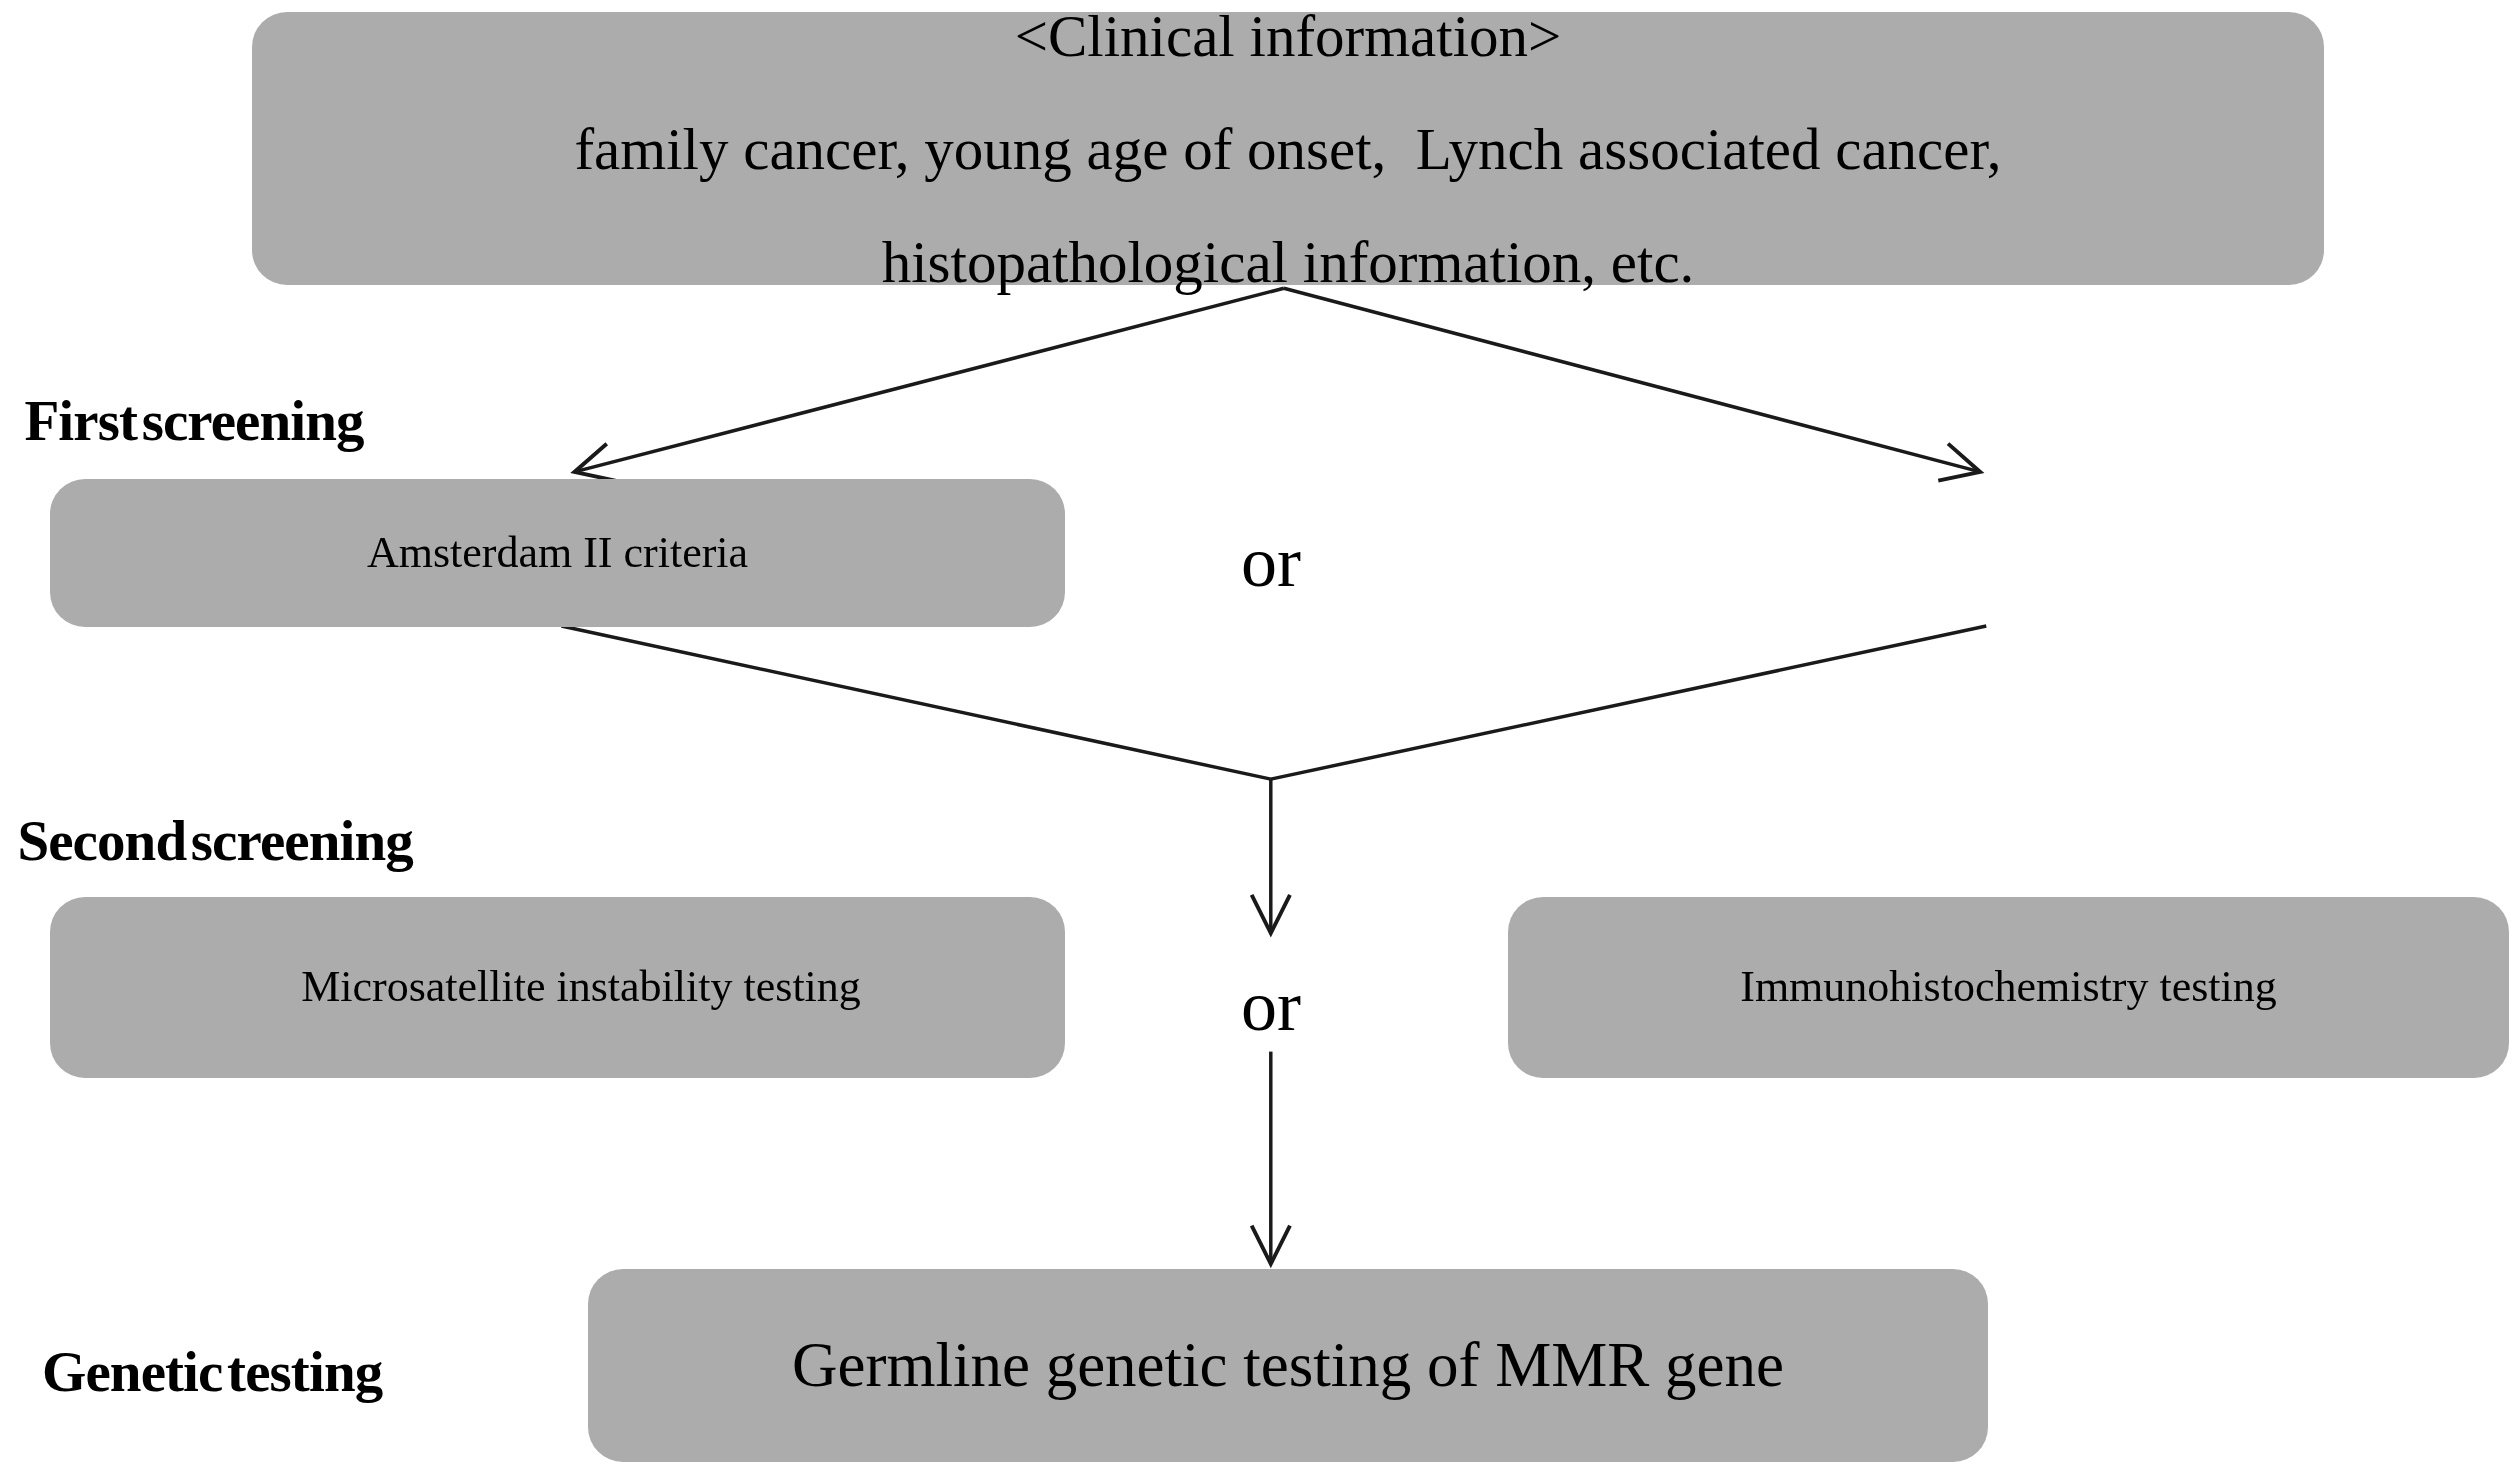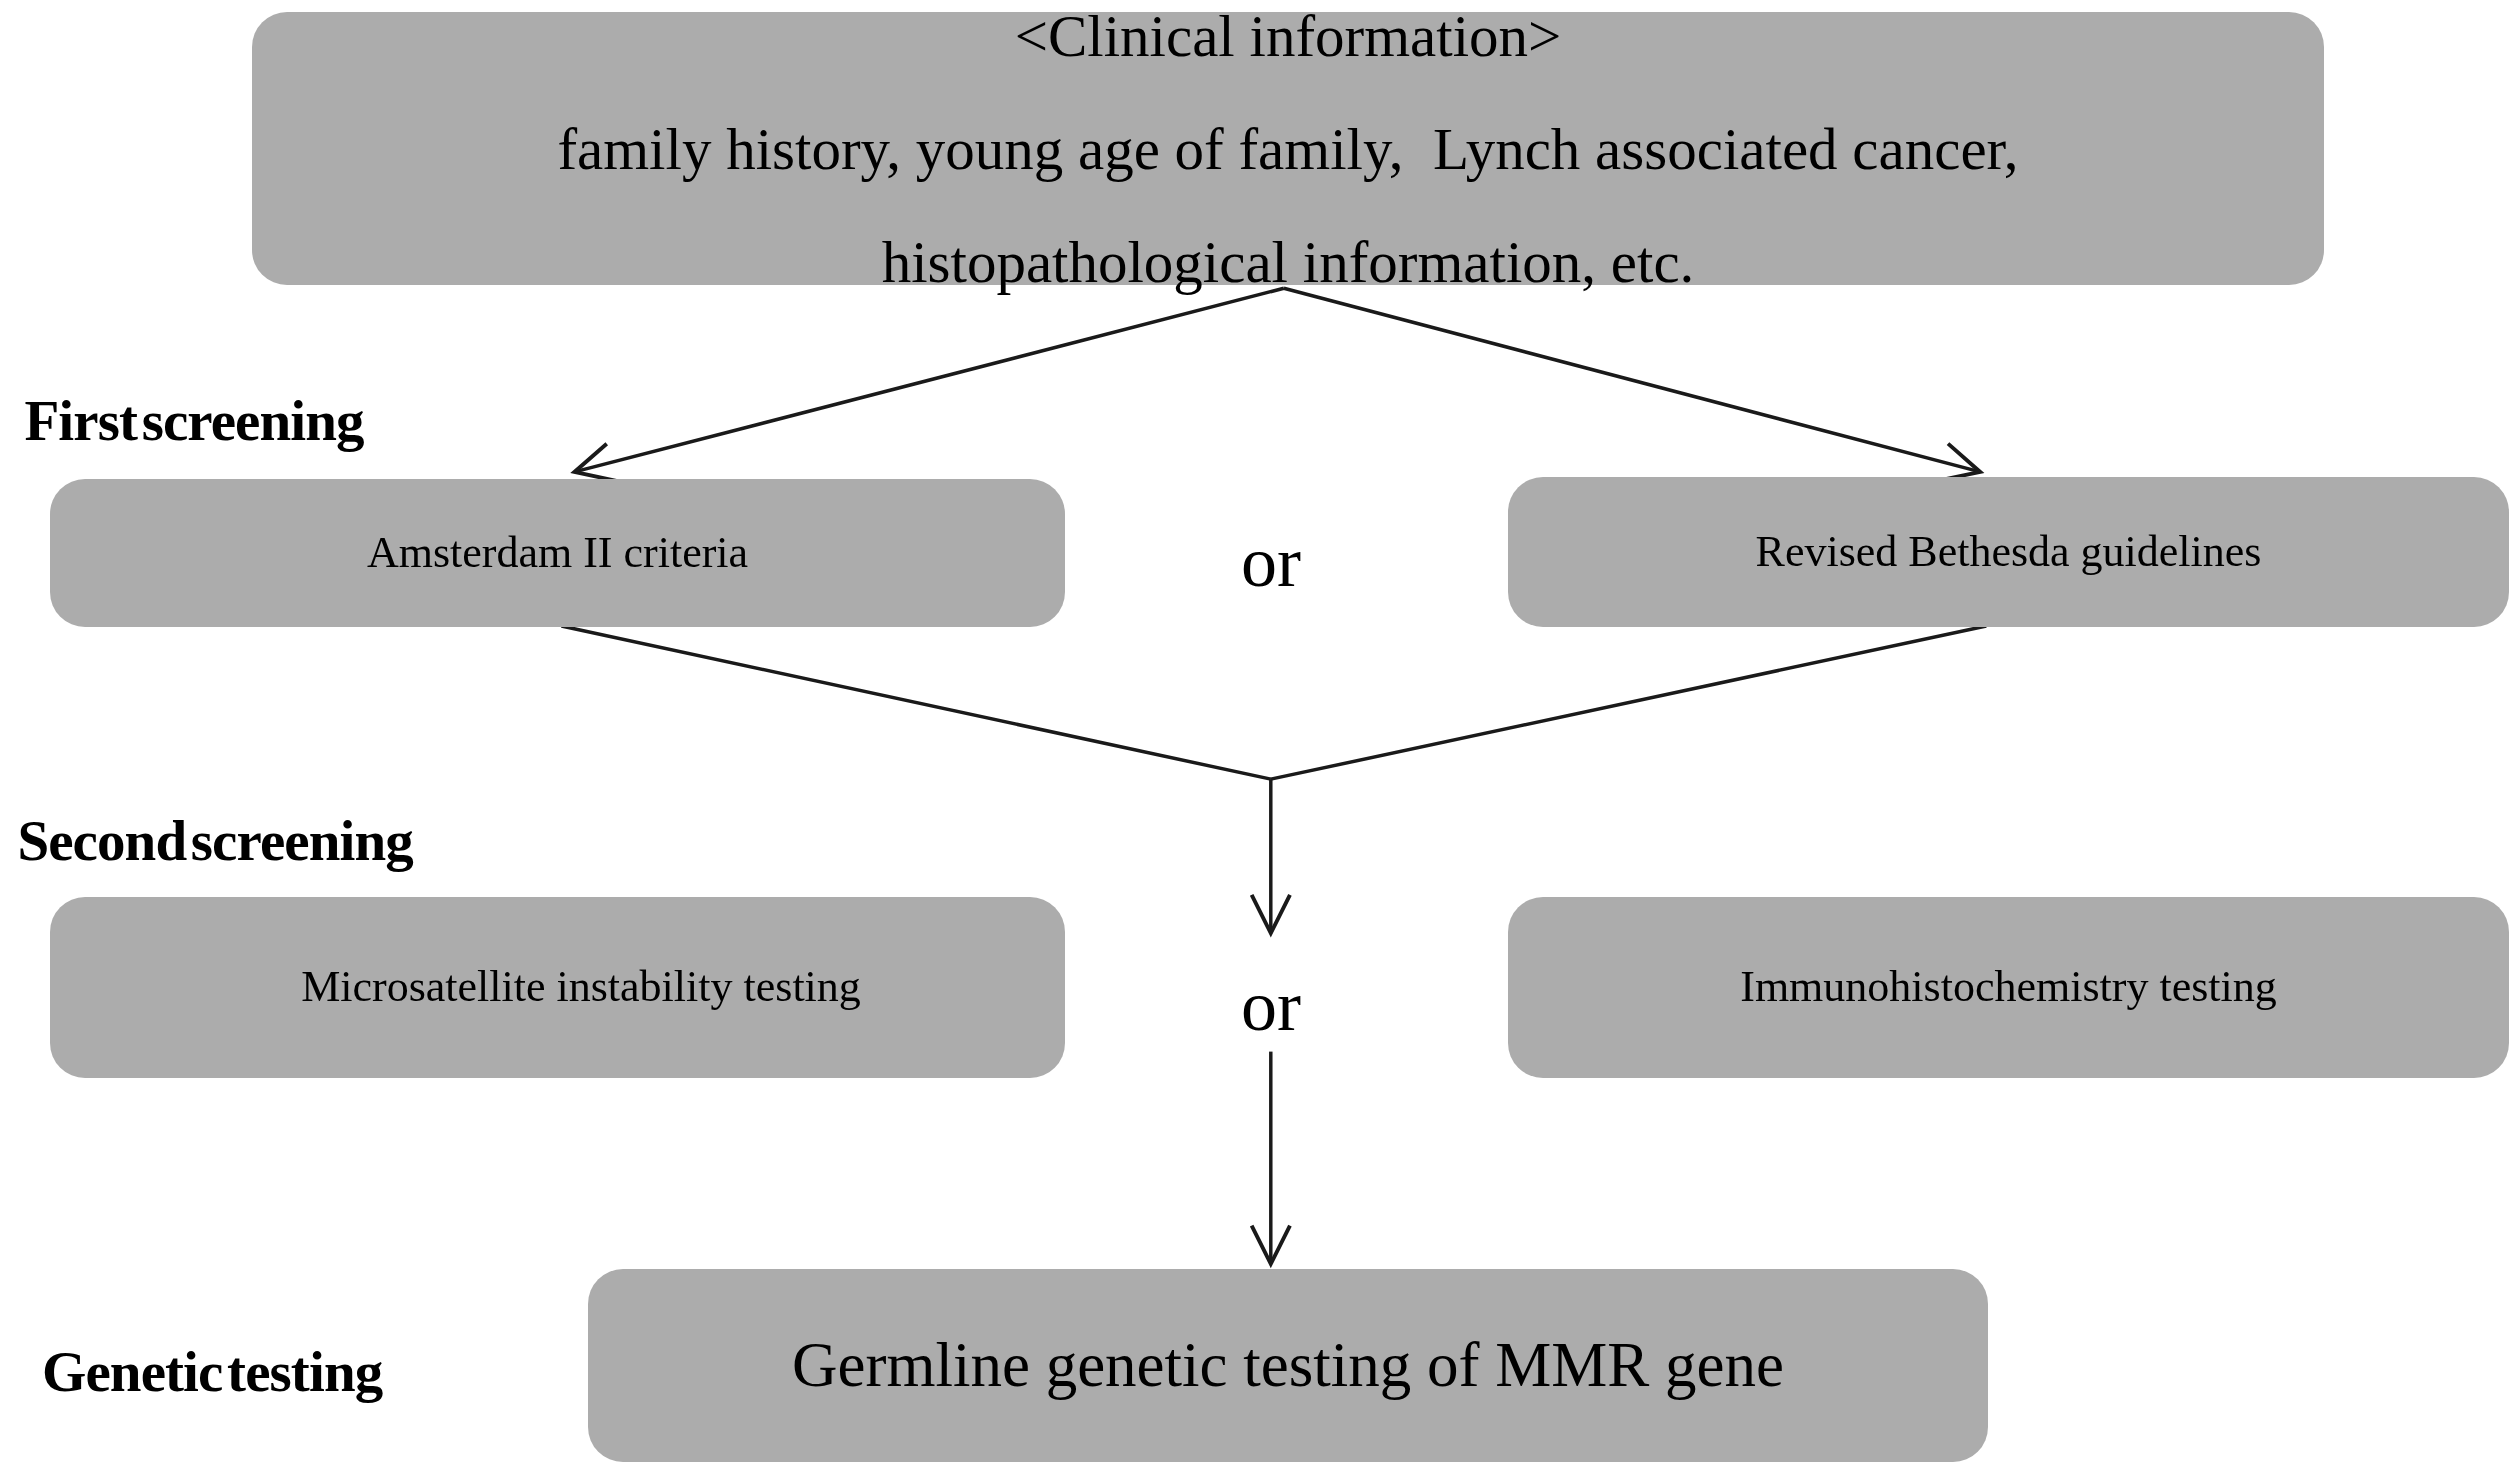--- a/index.html
+++ b/index.html
@@ -86,35 +86,32 @@
     <line x1="1475" y1="331" x2="660" y2="542" stroke="#1a1a1a" stroke-width="4" marker-end="url(#ah)"></line>
     <line x1="1475" y1="331" x2="2275" y2="542" stroke="#1a1a1a" stroke-width="4" marker-end="url(#ah)"></line>
     <line x1="645" y1="719" x2="1460" y2="895" stroke="#1a1a1a" stroke-width="4"></line>
     <line x1="2282" y1="719" x2="1460" y2="895" stroke="#1a1a1a" stroke-width="4"></line>
     <line x1="1460" y1="895" x2="1460" y2="1072" stroke="#1a1a1a" stroke-width="4" marker-end="url(#ah)"></line>
     <line x1="1460" y1="1208" x2="1460" y2="1452" stroke="#1a1a1a" stroke-width="4" marker-end="url(#ah)"></line>
   </svg>
 
   <div class="gbox clinical">
     <div class="line">&lt;Clinical information&gt;</div>
-    <div class="line">family history, young age of family,  Lynch associated cancer,</div>
+    <div class="line">family cancer, young age of onset,  Lynch associated cancer,</div>
     <div class="line">histopathological information, etc.</div>
   </div>
 
   <div class="stage-label label-first">First screening</div>
 
   <div class="gbox amsterdam">
     <div class="boxtext">Amsterdam II criteria</div>
   </div>
 
   <div class="or-label or-first">or</div>
 
-  <div class="gbox bethesda">
-    <div class="boxtext">Revised Bethesda guidelines</div>
-  </div>
 
   <div class="stage-label label-second">Second screening</div>
 
   <div class="gbox msi">
     <div class="boxtext">Microsatellite instability testing</div>
   </div>
 
   <div class="or-label or-second">or</div>
 
   <div class="gbox ihc">

